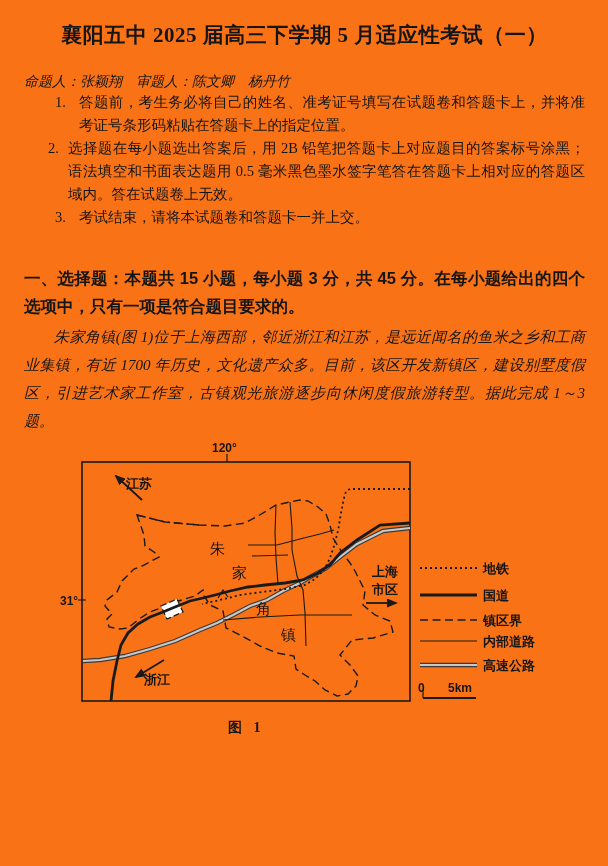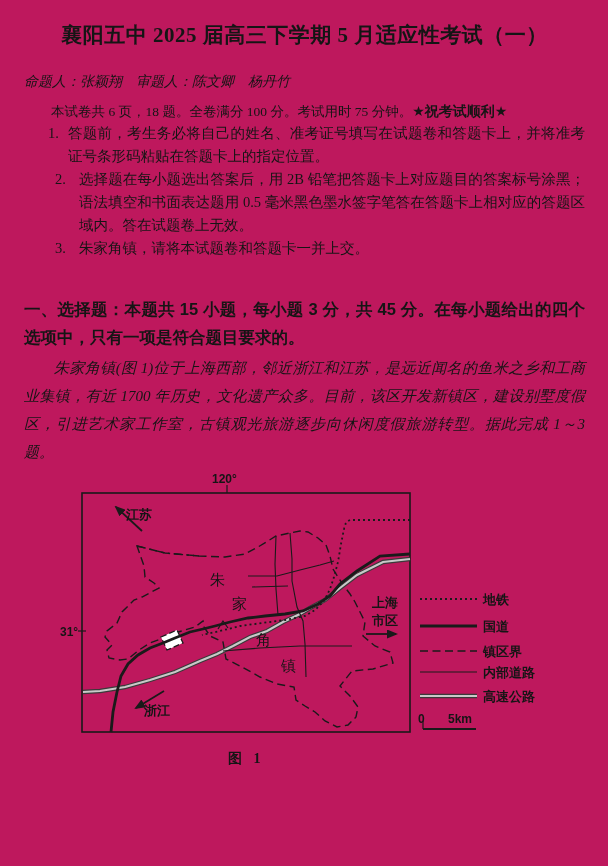--- a/index.html
+++ b/index.html
@@ -1,19 +1,19 @@
 <!DOCTYPE html>
 <html><head>
 <meta charset="utf-8">
 <style>
   html,body{margin:0;padding:0;background:#fff;}
   .page{
     position:relative;
     width:608px;height:866px;
-    background:#be185d;
+    background:#f97316;
     color:#151515;
     font-family:"Liberation Serif","DejaVu Serif",serif;
     overflow:hidden;
   }
   .content{padding:0 23px 0 24px;}
   .title{
     margin:20px 0 0 0;
     text-align:center;
     font:bold 21px/30px "Liberation Serif","DejaVu Serif",serif;
     letter-spacing:.5px;
@@ -81,33 +81,32 @@
   .ln-arrow{stroke-width:1.8;}
   .ln-thin{stroke-width:1.2;}
 </style>
 </head>
 <body>
 
 <div class="page">
   <div class="content">
     <h1 class="title">襄阳五中 2025 届高三下学期 5 月适应性考试（一）</h1>
     <div class="authors">命题人：张颖翔　审题人：陈文卿　杨丹竹</div>
-    <div class="info"><span>本试卷共 6 页，18 题。全卷满分 100 分。考试用时 75 分钟。</span><b>★祝考试顺利★</b></div>
 
     <div class="note-row">
       <span class="note-num">1.</span>
       <span class="note-text">答题前，考生务必将自己的姓名、准考证号填写在试题卷和答题卡上，并将准考证号条形码粘贴在答题卡上的指定位置。</span>
     </div>
     <div class="note-row">
       <span class="note-num">2.</span>
       <span class="note-text">选择题在每小题选出答案后，用 2B 铅笔把答题卡上对应题目的答案标号涂黑；语法填空和书面表达题用 0.5 毫米黑色墨水签字笔答在答题卡上相对应的答题区域内。答在试题卷上无效。</span>
     </div>
     <div class="note-row">
       <span class="note-num">3.</span>
-      <span class="note-text">朱家角镇，请将本试题卷和答题卡一并上交。</span>
+      <span class="note-text">考试结束，请将本试题卷和答题卡一并上交。</span>
     </div>
 
     <div class="section-header">一、选择题：本题共 15 小题，每小题 3 分，共 45 分。在每小题给出的四个选项中，只有一项是符合题目要求的。</div>
     <p class="passage">朱家角镇(图 1)位于上海西部，邻近浙江和江苏，是远近闻名的鱼米之乡和工商业集镇，有近 1700 年历史，文化遗产众多。目前，该区开发新镇区，建设别墅度假区，引进艺术家工作室，古镇观光旅游逐步向休闲度假旅游转型。据此完成 1～3 题。</p>
   </div>
 
   <svg class="figure-svg" width="608" height="302" viewBox="0 0 608 302" xmlns="http://www.w3.org/2000/svg">
     <defs>
       <marker id="arr" markerUnits="userSpaceOnUse" markerWidth="11" markerHeight="9" refX="9" refY="4.5" orient="auto">
         <path d="M0,0 L11,4.5 L0,9 Z" fill="#1a1a1a"></path>

